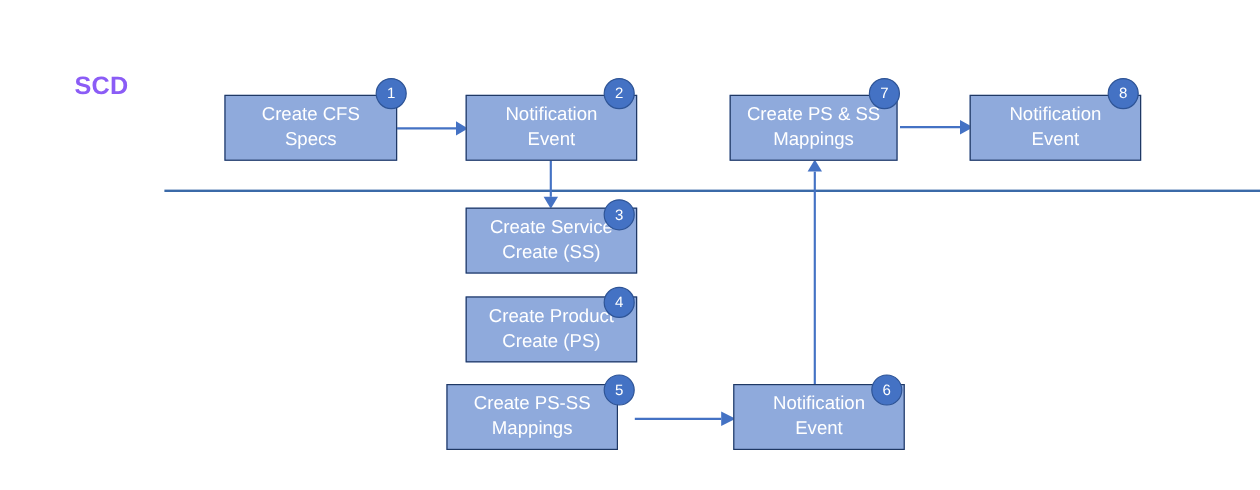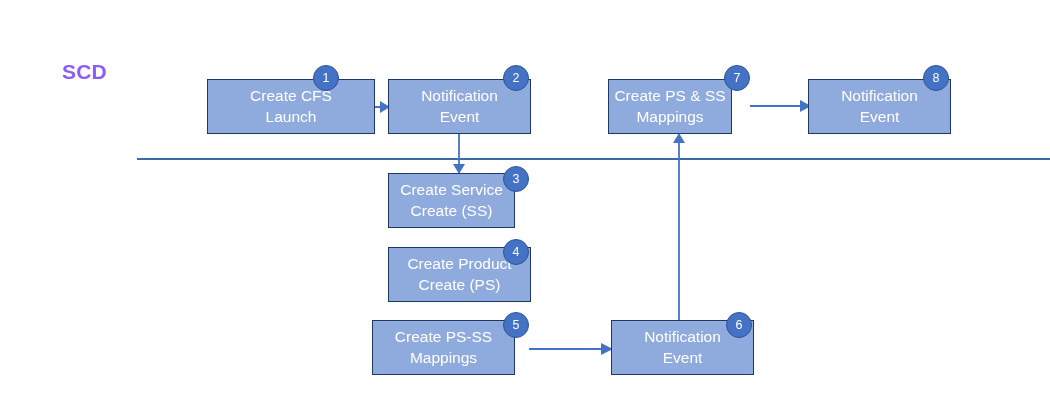--- a/index.html
+++ b/index.html
@@ -102,33 +102,33 @@
   <svg class="conn" style="left:668px; top:131px;" width="22" height="192">
     <line x1="11" y1="190" x2="11" y2="12" stroke="#4472c4" stroke-width="1.8"></line>
     <polygon points="5,12 17,12 11,2" fill="#4472c4"></polygon>
   </svg>
 
   <svg class="conn" style="left:750px; top:95px;" width="64" height="22">
     <line x1="0" y1="11" x2="50" y2="11" stroke="#4472c4" stroke-width="1.8"></line>
     <polygon points="50,5 61,11 50,17" fill="#4472c4"></polygon>
   </svg>
 
-  <div class="node" style="left:187px; top:79px; width:168px; height:55px;margin-left:20px;">
+  <div class="node" style="left:187px; top:79px; width:144px; height:55px;">
     <span class="ln">Create CFS</span>
-    <span class="ln">Launch</span>
+    <span class="ln">Specs</span>
   </div>
   <div class="badge" style="left:313px; top:65px;">1</div>
 
   <div class="node" style="left:388px; top:79px; width:143px; height:55px;">
     <span class="ln">Notification</span>
     <span class="ln">Event</span>
   </div>
   <div class="badge" style="left:503px; top:65px;">2</div>
 
-  <div class="node" style="left:388px; top:173px; width:127px; height:55px;">
+  <div class="node" style="left:388px; top:173px; width:143px; height:55px;">
     <span class="ln">Create Service</span>
     <span class="ln">Create (SS)</span>
   </div>
   <div class="badge" style="left:503px; top:166px;">3</div>
 
   <div class="node" style="left:388px; top:247px; width:143px; height:55px;">
     <span class="ln">Create Product</span>
     <span class="ln">Create (PS)</span>
   </div>
   <div class="badge" style="left:503px; top:239px;">4</div>
@@ -138,21 +138,21 @@
     <span class="ln">Mappings</span>
   </div>
   <div class="badge" style="left:503px; top:312px;">5</div>
 
   <div class="node" style="left:611px; top:320px; width:143px; height:55px;">
     <span class="ln">Notification</span>
     <span class="ln">Event</span>
   </div>
   <div class="badge" style="left:726px; top:312px;">6</div>
 
-  <div class="node" style="left:608px; top:79px; width:124px; height:55px;">
+  <div class="node" style="left:608px; top:79px; width:140px; height:55px;">
     <span class="ln">Create PS &amp; SS</span>
     <span class="ln">Mappings</span>
   </div>
   <div class="badge" style="left:724px; top:65px;">7</div>
 
   <div class="node" style="left:808px; top:79px; width:143px; height:55px;">
     <span class="ln">Notification</span>
     <span class="ln">Event</span>
   </div>
   <div class="badge" style="left:923px; top:65px;">8</div>

